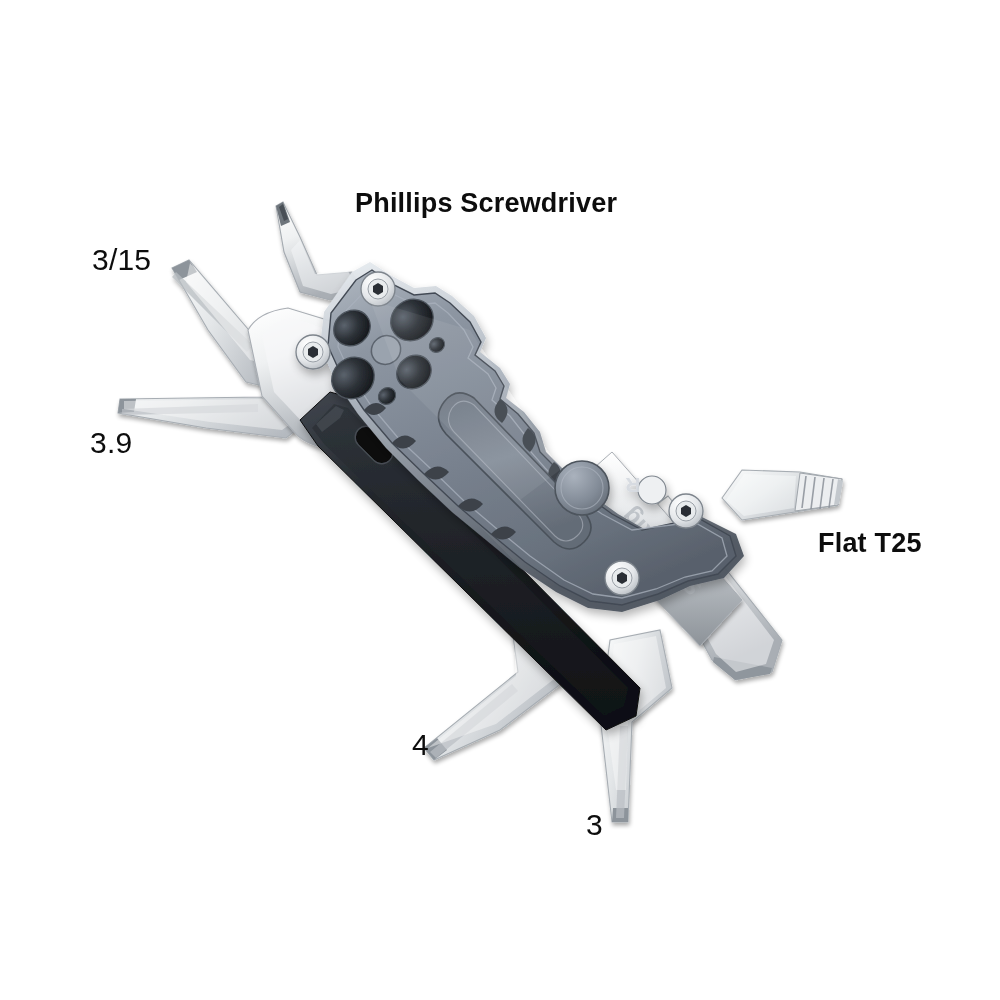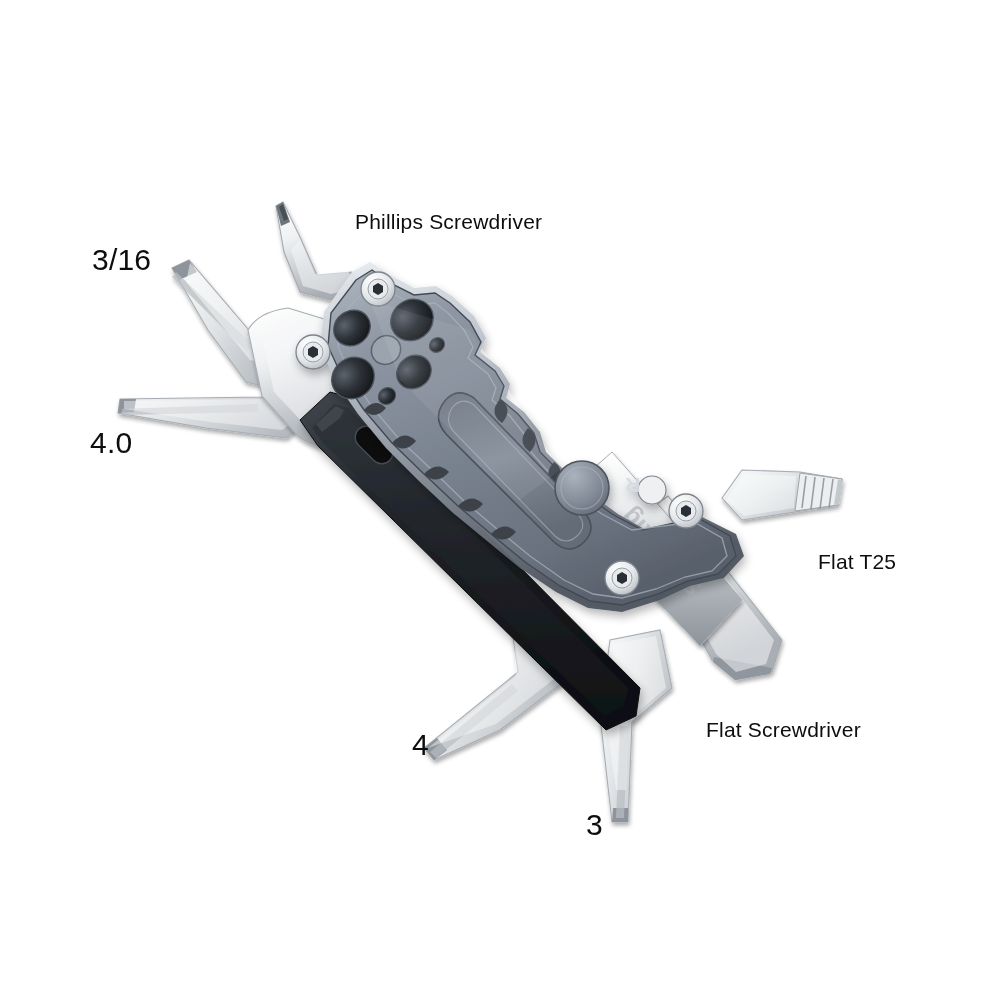--- a/index.html
+++ b/index.html
@@ -20,21 +20,21 @@
   
   .callout {
     position: absolute;
     color: #0d0d0d;
     font-family: "Liberation Sans", sans-serif;
     white-space: nowrap;
     line-height: 1;
     letter-spacing: .2px;
   }
   .callout.size { font-size: 30px; font-weight: 400; }
-  .callout.name { font-size: 21px; font-weight: 400; margin-top: 21px; }
+  .callout.name { font-size: 27px; font-weight: 700; }
 
   
   #tool {
     position: absolute;
     left: 0; top: 0;
     width: 1000px; height: 1000px;
     pointer-events: none;
   }
   #tool svg { display: block; width: 1000px; height: 1000px; }
 </style>
@@ -315,25 +315,24 @@
           <text x="633" y="478" transform="rotate(180 633 478)" font-family="Liberation Sans, sans-serif" font-size="21" font-weight="700" fill="#d5dae0" text-anchor="middle" opacity=".9">R</text>
         </g>
 
         <path d="M370 300 L470 330 L560 470 L520 500 L400 380 Z" fill="#ffffff" opacity=".07"></path>
       </g>
     </svg>
   </div>
 
   <div class="callout name" style="left:355px; top:190px;">Phillips Screwdriver</div>
 
-  <div class="callout size" style="left:92px; top:245px;">3/16</div>
-
-  <div class="callout size" style="left:90px; top:428px;">4.0</div>
+  <div class="callout size" style="left:92px; top:245px;">3/15</div>
+
+  <div class="callout size" style="left:90px; top:428px;">3.9</div>
 
   <div class="callout name" style="left:818px; top:530px;">Flat T25</div>
 
-  <div class="callout name" style="left:706px; top:698px;">Flat Screwdriver</div>
 
   <div class="callout size" style="left:412px; top:730px;">4</div>
 
   <div class="callout size" style="left:586px; top:810px;">3</div>
 
 </div>
 
 </body></html>

